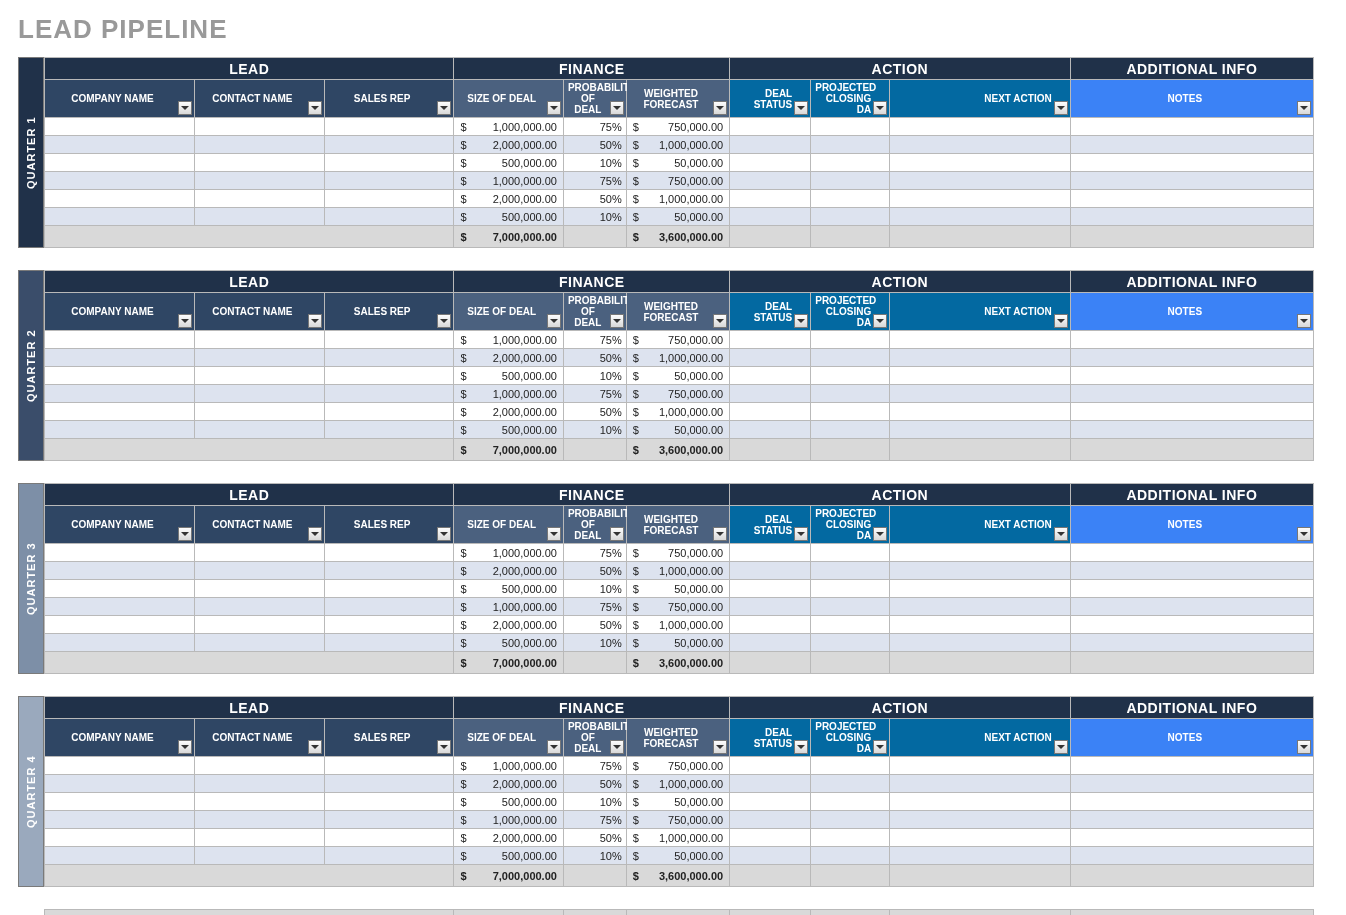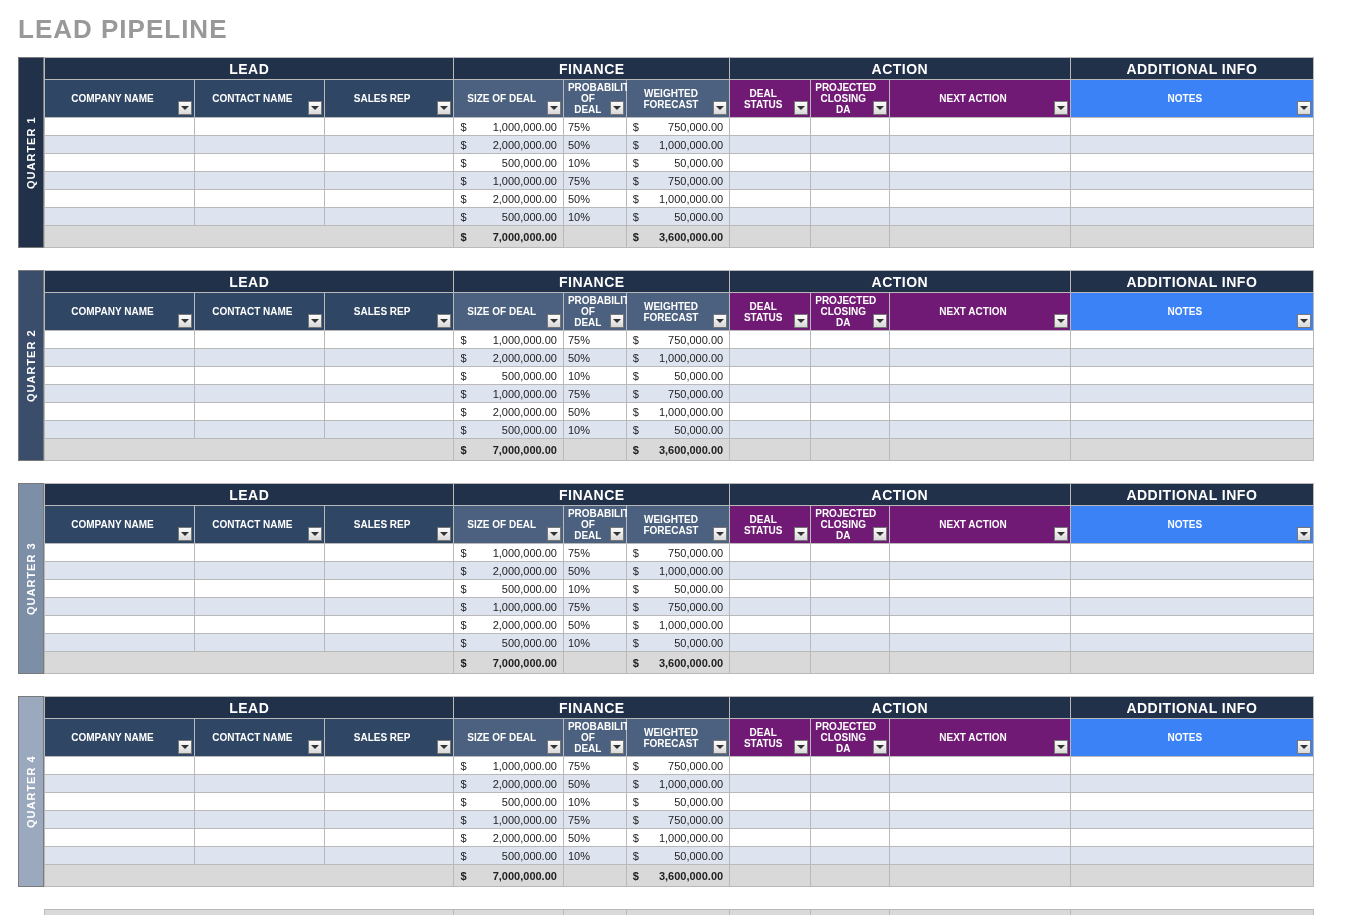--- a/index.html
+++ b/index.html
@@ -76,42 +76,42 @@
     font-weight: 700;
     font-size: 10px;
     text-align: center;
     height: 30px;
     position: relative;
     padding: 2px 18px 2px 4px;
     line-height: 1.1;
   }
   .q1 .sub-row th.lead, .q2 .sub-row th.lead, .q3 .sub-row th.lead, .q4 .sub-row th.lead { background: #2f4664; }
   .sub-row th.fin { background: #4b617f; }
-  .sub-row th.act { background: #701a75; }
+  .sub-row th.act { background: #0369a1; text-align: right; }
   .sub-row th.info { background: #3b82f6; }
   .filter {
     position: absolute;
     right: 2px;
     bottom: 2px;
     width: 14px;
     height: 14px;
     background: linear-gradient(#fdfdfd,#d8d8d8);
     border: 1px solid #777;
     display: flex;
     align-items: center;
     justify-content: center;
   }
   .filter::after {
     content: "";
     border-left: 4px solid transparent;
     border-right: 4px solid transparent;
     border-top: 4px solid #333;
   }
   td.num { text-align: right; font-variant-numeric: tabular-nums; }
-  td.pct { text-align: left; }
+  td.pct { text-align: right; }
   .money { display: flex; justify-content: space-between; }
   .money .sym { padding-left: 2px; }
   .money .val { padding-right: 2px; }
   tr.r-even td { background: #ffffff; }
   tr.r-odd td { background: #dde3ef; }
   tr.total td { background: #d9d9d9; font-weight: 700; height: 22px; }
   .grand-row {
     display: flex;
     margin-top: 8px;
     margin-left: 26px;

